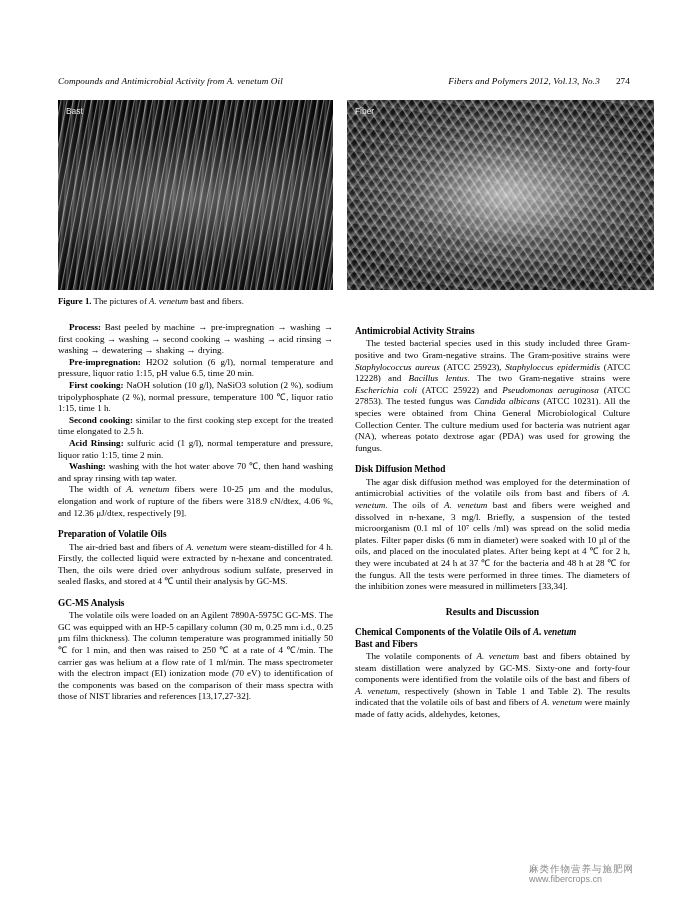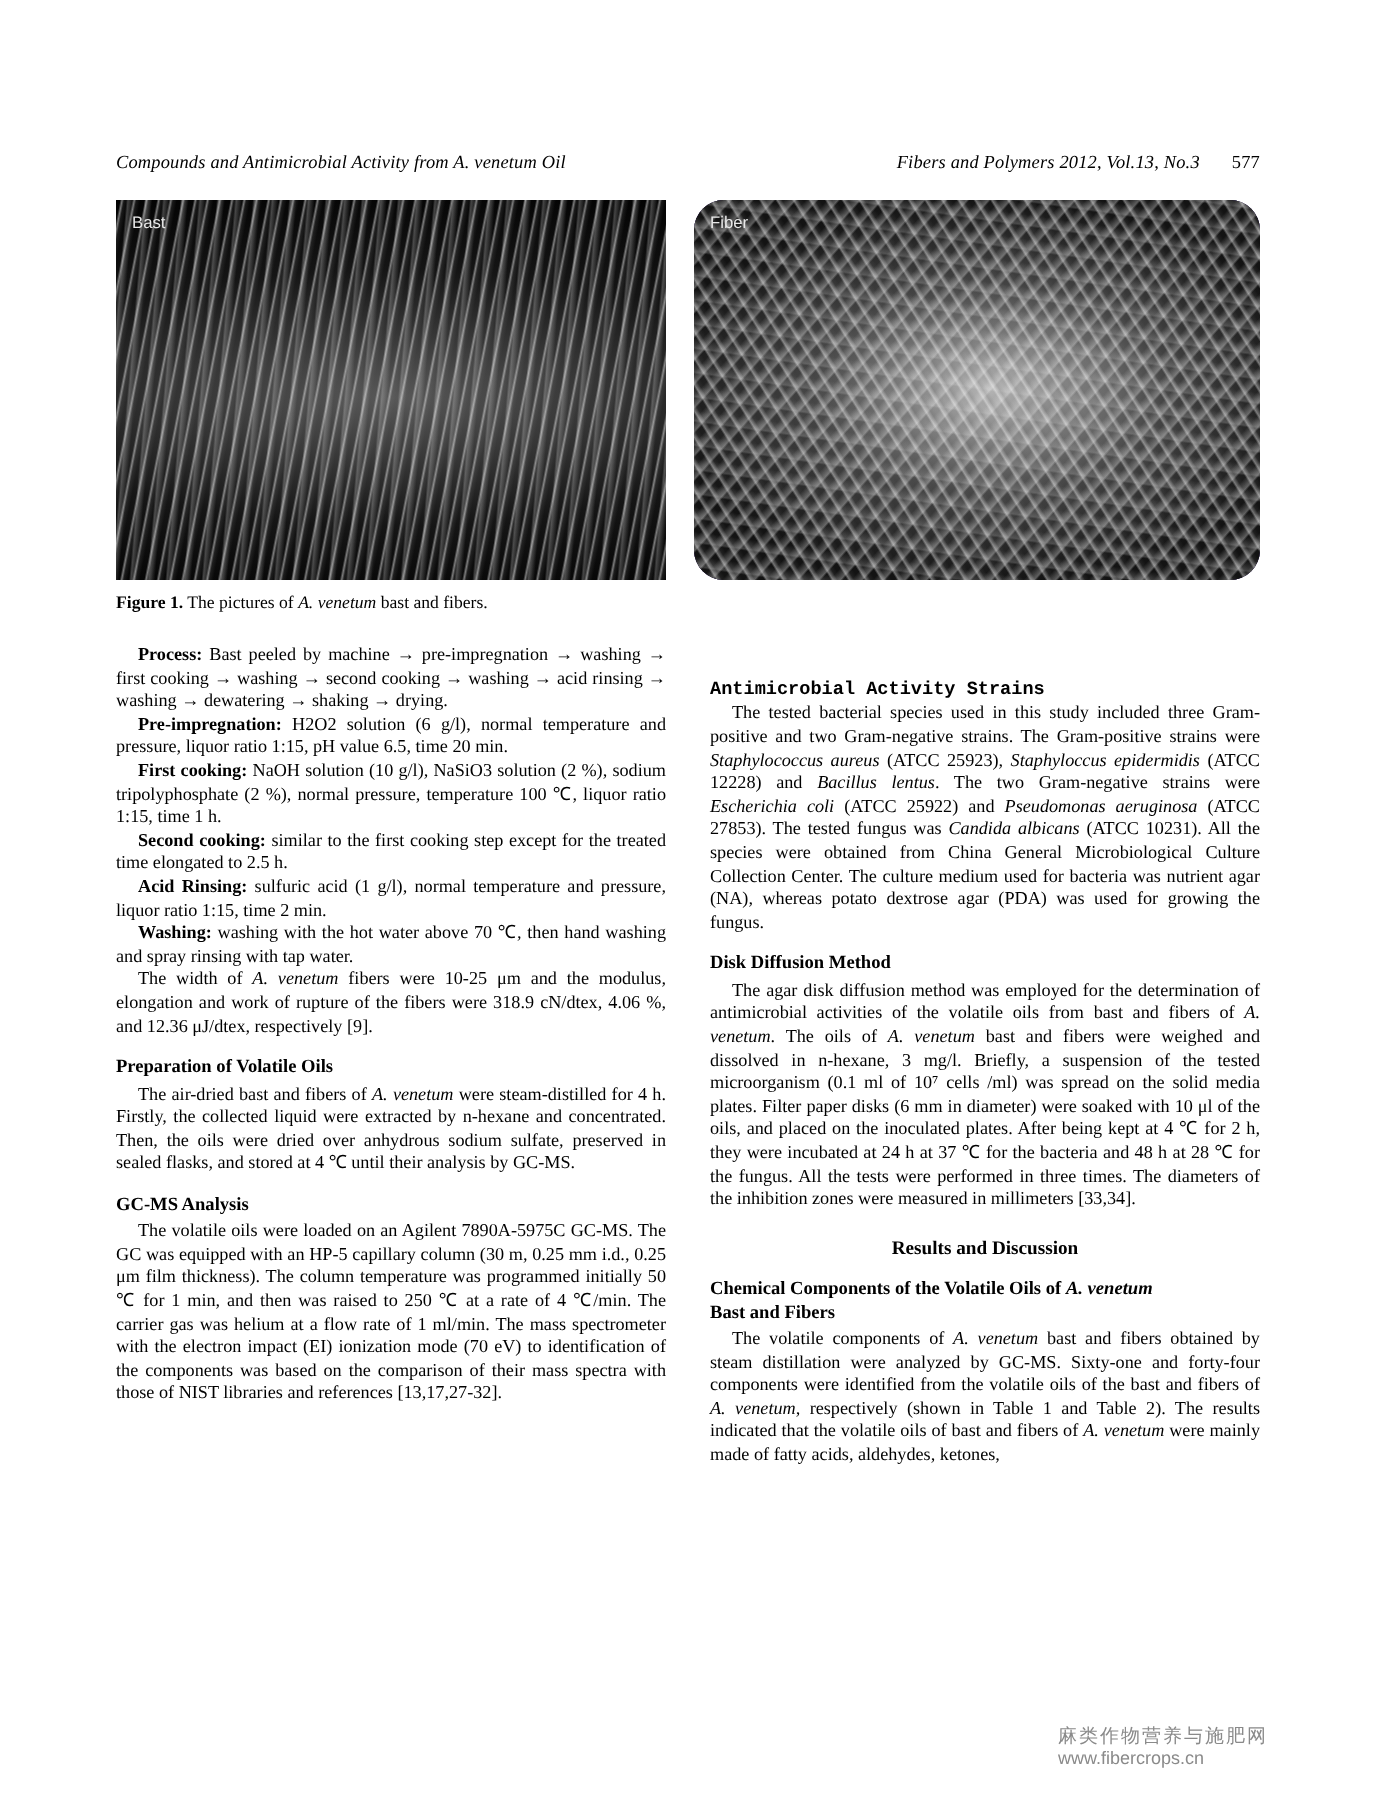--- a/index.html
+++ b/index.html
@@ -56,21 +56,21 @@
     height: 190px;
   }
   .photo {
     position: absolute;
     top: 0;
     height: 190px;
     background: #8b5cf6;
     overflow: hidden;
   }
   .photo.left { left: 0; width: 275px; }
-  .photo.right { left: 289px; width: 283px; border-radius: 15px; }
+  .photo.right { left: 289px; width: 307px; }
   .photo .plabel {
     position: absolute;
     left: 8px;
     top: 6px;
     color: #e8e8e8;
     font-size: 8.4px;
     font-family: "Liberation Sans", sans-serif;
     z-index: 5;
   }
   
@@ -148,21 +148,21 @@
     margin: 0 0 0 0;
     text-indent: 11px;
   }
   .col p.noindent { text-indent: 0; }
   .col h3 {
     font-size: 9.3px;
     font-weight: bold;
     margin: 10px 0 1px 0;
     line-height: 11.4px;
   }
-  .col h3.first { margin-top: 17px; font-family: Liberation Mono, monospace; }
+  .col h3.first { margin-top: 4px; }
   .col h2.center {
     font-size: 9.6px;
     font-weight: bold;
     text-align: center;
     margin: 13px 0 4px 0;
   }
   .col i { font-style: italic; }
   .run-b { font-weight: bold; font-family: Liberation Serif, serif; }
 
   
@@ -186,21 +186,21 @@
   }
 </style>
 </head>
 <body>
 
 <div class="page">
 
   <div class="runhead">
     <div class="left">Compounds and Antimicrobial Activity from A. venetum Oil</div>
     <div class="right">
-      <span>Fibers and Polymers 2012, Vol.13, No.3</span><span class="pg">577</span>
+      <span>Fibers and Polymers 2012, Vol.13, No.3</span><span class="pg">274</span>
     </div>
   </div>
 
   <div class="figure-row">
     <div class="photo left">
       <div class="tex-bast"></div>
       <span class="plabel">Bast</span>
     </div>
     <div class="photo right">
       <div class="tex-fiber"></div>

